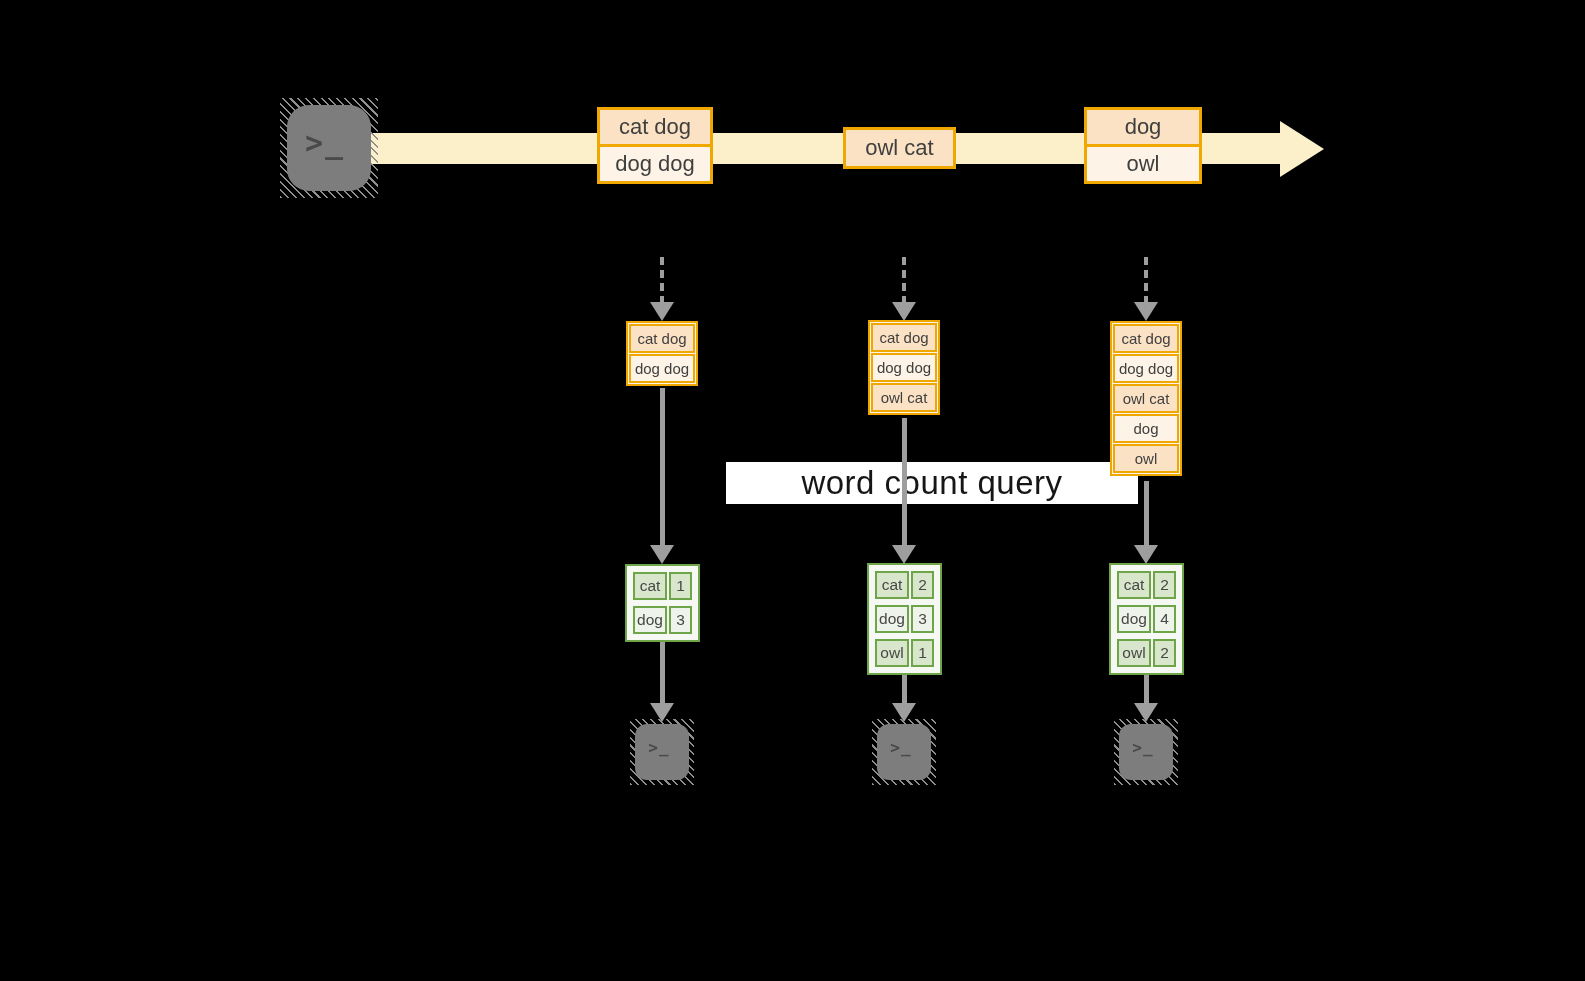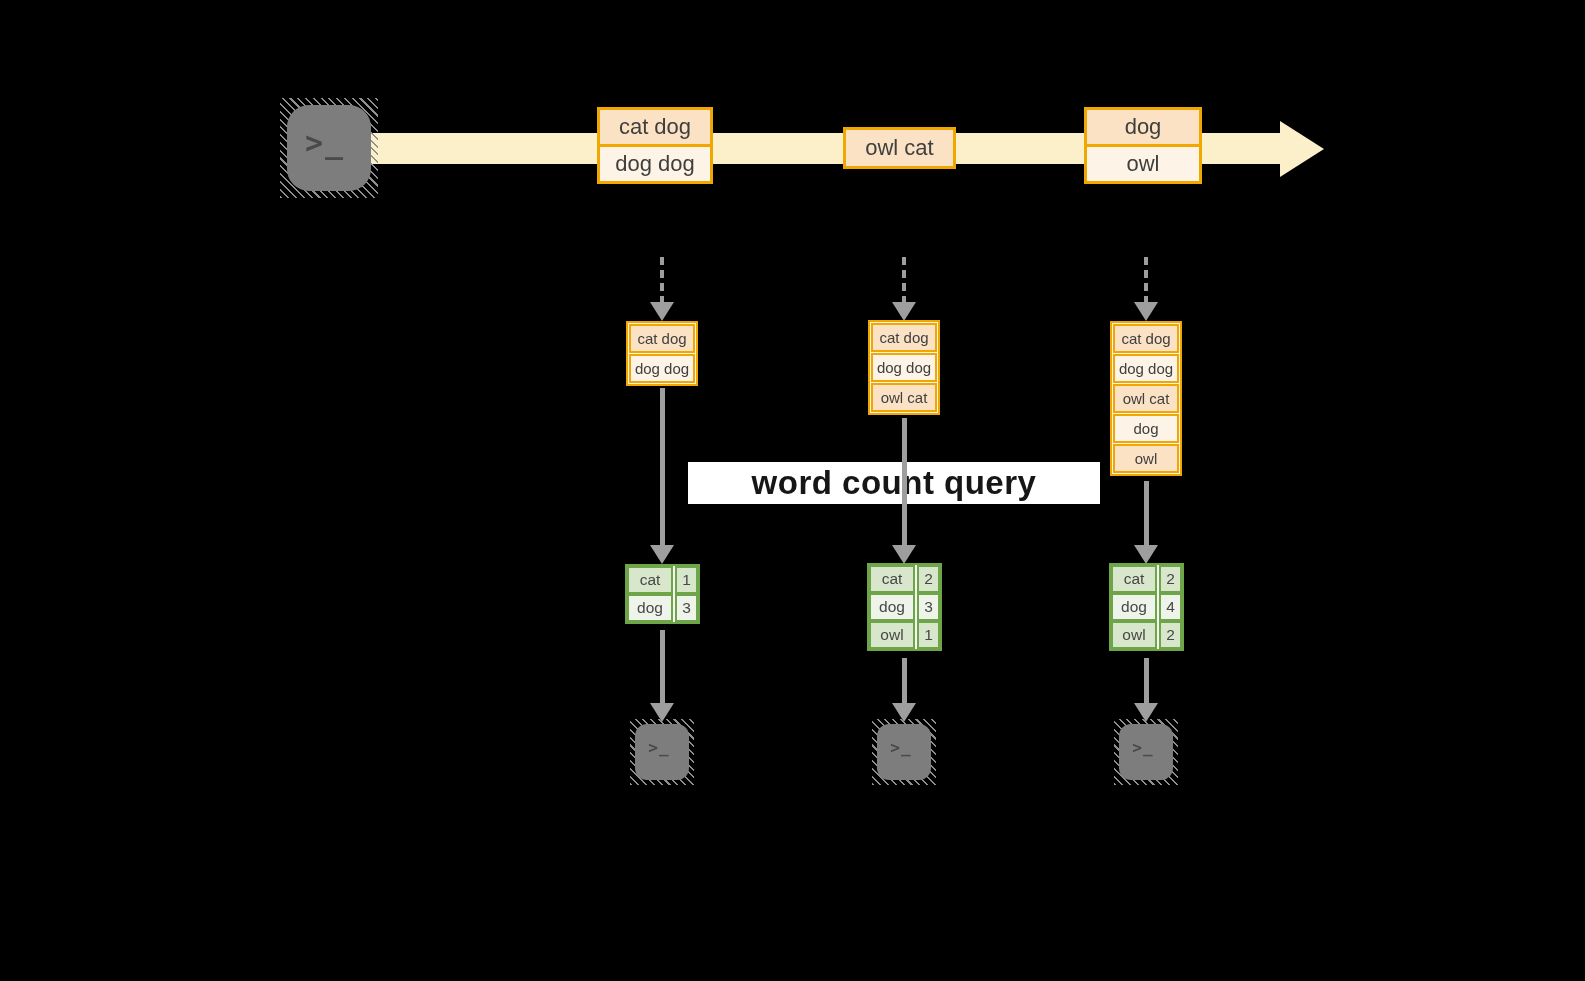--- a/index.html
+++ b/index.html
@@ -41,29 +41,29 @@
   
   .stack{position:absolute;box-sizing:border-box;width:72px;border:2.5px solid var(--gold);background:var(--cream);z-index:4;}
   .srow{box-sizing:border-box;height:29px;margin:1px;border:2px solid var(--gold);
     display:flex;align-items:center;justify-content:center;font-size:15px;color:var(--ink);white-space:nowrap;}
   
   .sarrow{position:absolute;width:5px;background:var(--arrow);z-index:3;}
   .shead{position:absolute;width:0;height:0;z-index:3;
     border-left:12px solid transparent;border-right:12px solid transparent;border-top:19px solid var(--arrow);}
   
   .gtable{position:absolute;box-sizing:border-box;width:75px;border:2.5px solid var(--green);background:#F6F9F3;z-index:4;}
-  .grow{display:flex;margin:0;gap:2px;}
+  .grow{display:flex;margin:6px;gap:2px;}
   .gcell{box-sizing:border-box;height:28px;border:2px solid var(--green);
     display:flex;align-items:center;justify-content:center;font-size:15.5px;color:#474747;}
   .gcell.word{flex:1 1 auto;}
   .gcell.count{flex:0 0 23px;}
   
-  .banner{position:absolute;left:688px;top:462px;width:412px;height:42px;background:var(--banner-bg);z-index:2;
+  .banner{position:absolute;left:726px;top:462px;width:412px;height:42px;background:var(--banner-bg);z-index:2;
     display:flex;align-items:center;justify-content:center;
-    font-size:33px;font-weight:700;color:var(--banner-ink);letter-spacing:0.5px;}
+    font-size:33px;font-weight:400;color:var(--banner-ink);letter-spacing:0.5px;}
 </style>
 </head>
 <body>
 
 <div class="canvas" id="canvas" style="--gold: #F0A800; --peach: #FBE2C4; --cream: #FDF3E6; --band: #FBF0CA; --green: #6DA548; --green-fill: #D8E7CB; --green-pale: #EEF4EA; --arrow: #9E9E9E; --terminal: #7D7D7D; --glyph: #4A4A4A; --banner-bg: #FFFFFF; --banner-ink: #161616; --ink: #3F3F3F;">
 
   <div class="band"></div>
   <div class="band-head"></div>
 
   <div class="hatch term-src">

